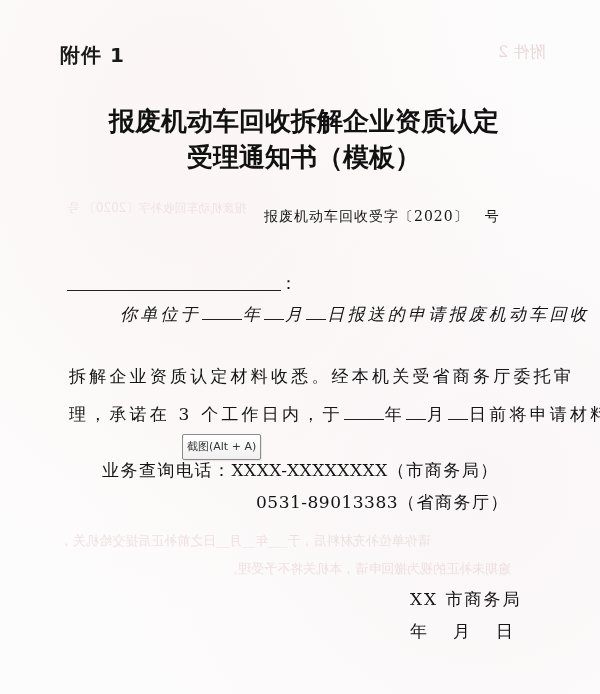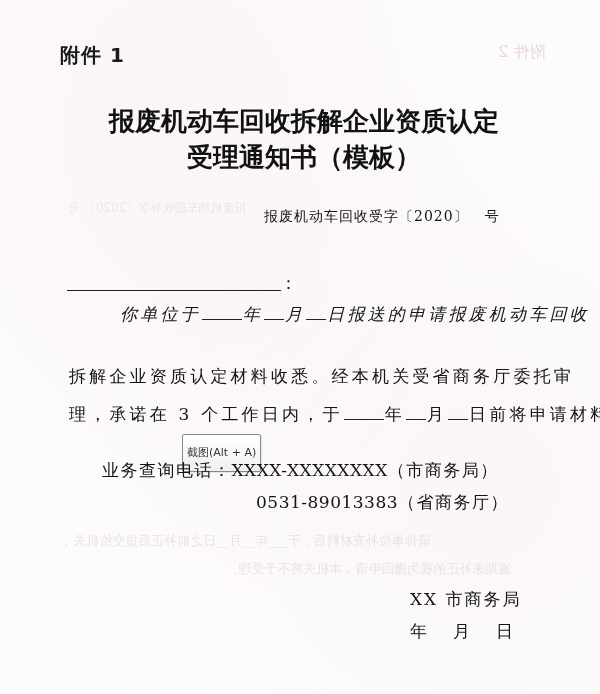--- a/index.html
+++ b/index.html
@@ -92,21 +92,21 @@
       vertical-align: baseline;
       margin: 0 1px;
     }
     .blank.long { width: 40px; }
     .blank.short { width: 20px; }
     .tooltip {
       position: absolute;
       left: 182px;
       top: 434px;
       height: 20px;
-      padding: 8px 4px;
+      padding: 2px 4px;
       border: 1px solid #8a8a8a;
       border-radius: 2px;
       background: linear-gradient(#ffffff, #f0f0f0);
       font-family: "DejaVu Sans", "Liberation Sans", sans-serif;
       font-size: 11px;
       color: #333;
       line-height: 20px;
       box-shadow: 1px 1px 1px rgba(0,0,0,0.08);
       white-space: nowrap;
     }

